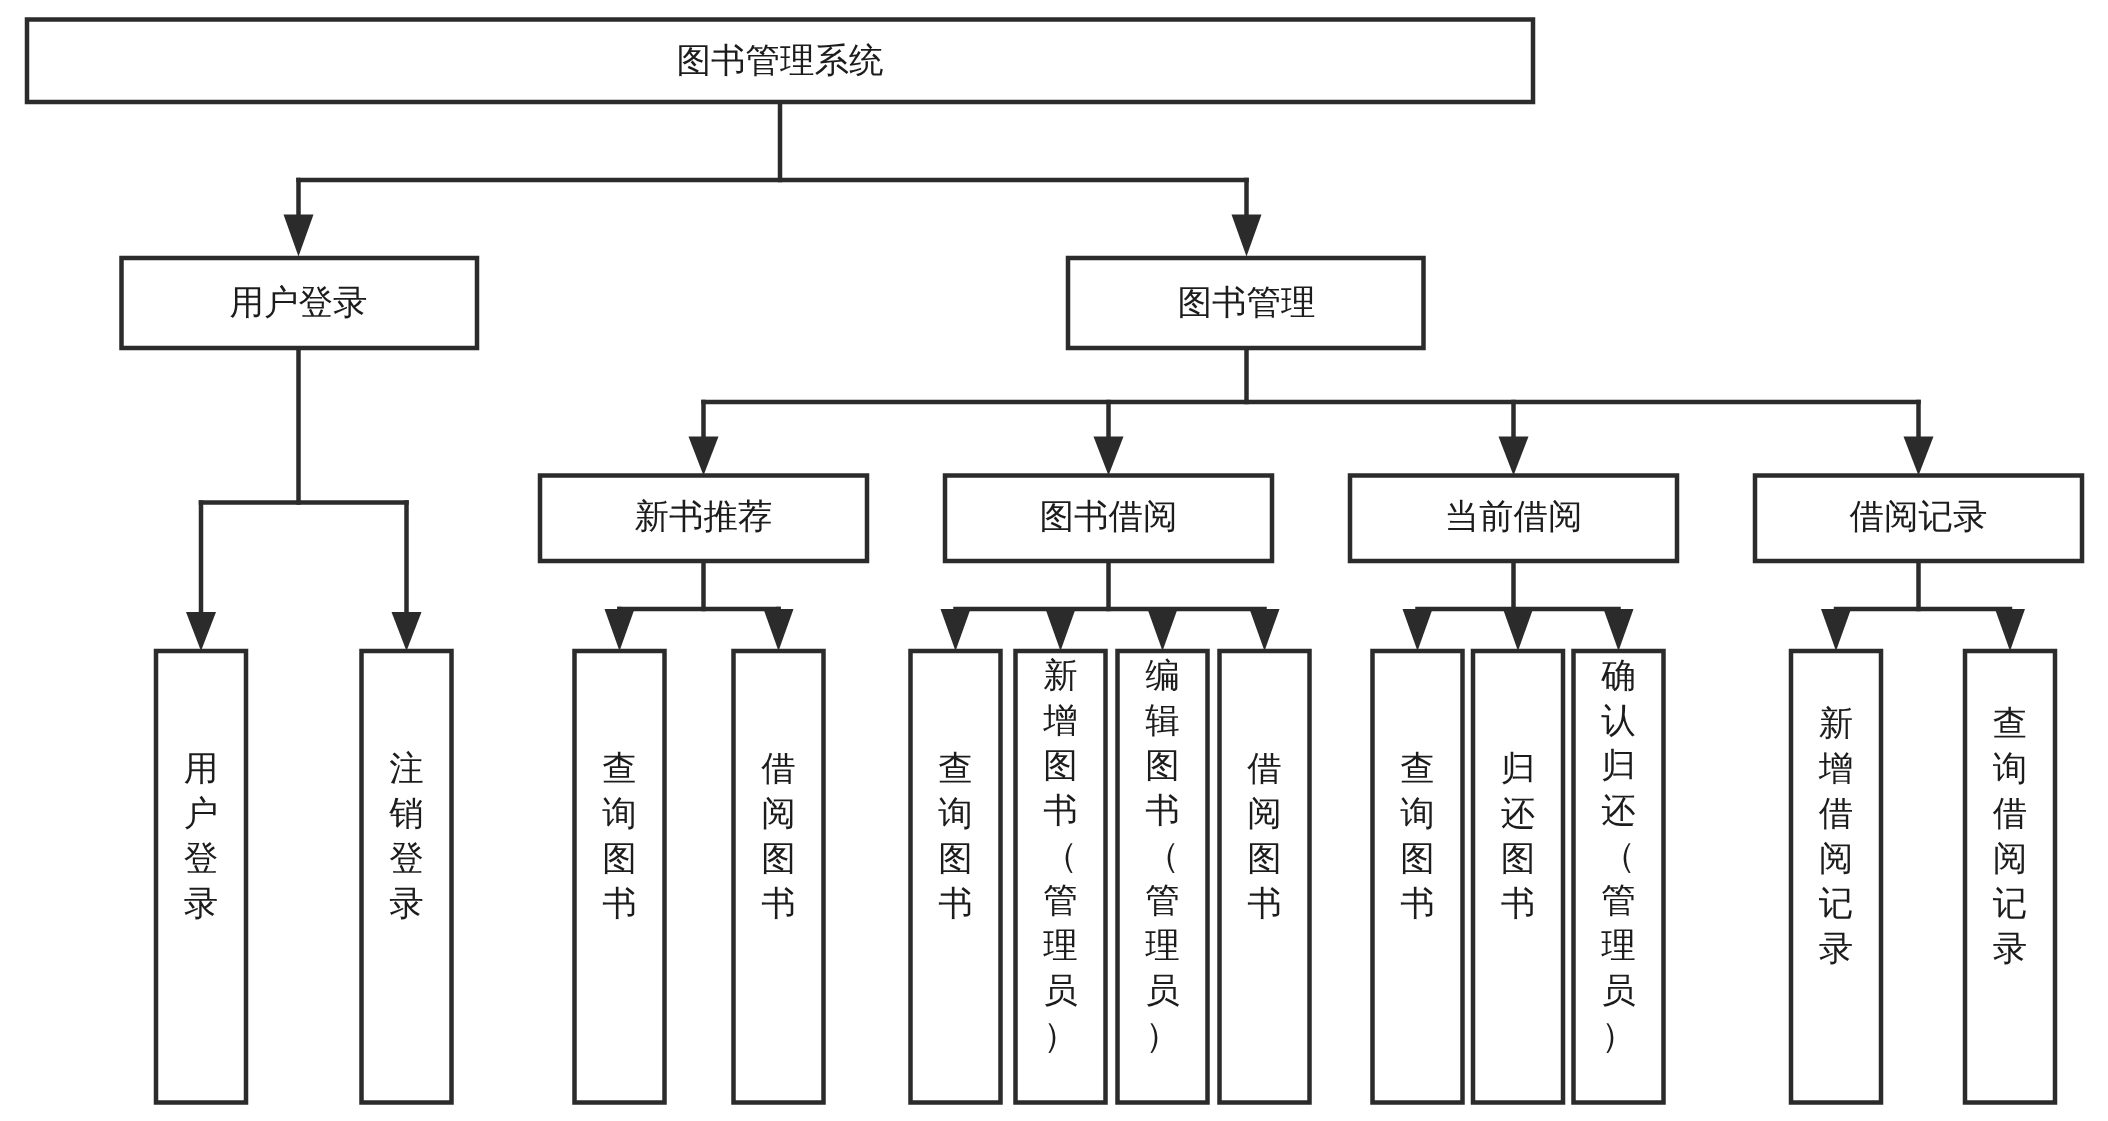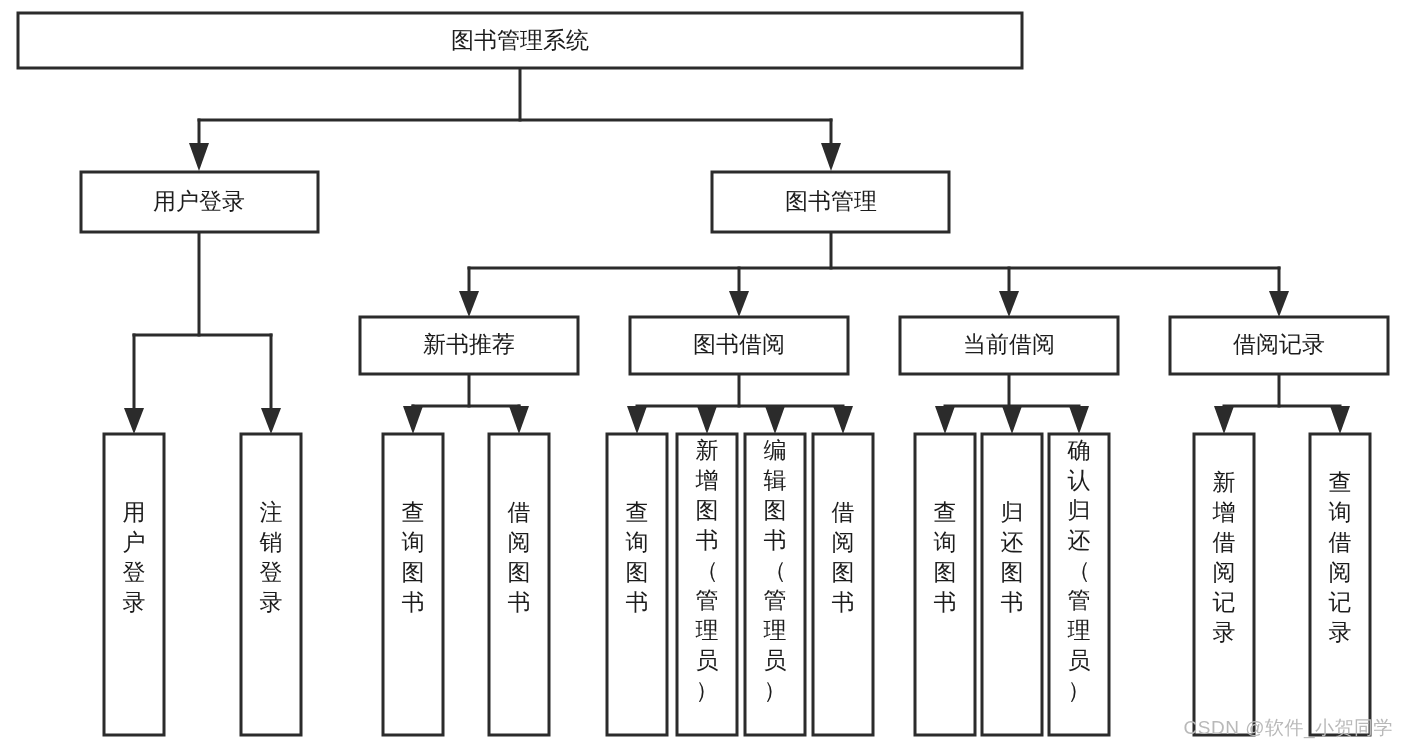--- a/index.html
+++ b/index.html
@@ -213,14 +213,13 @@
       <rect class="node-box" x="1194" y="434" width="60" height="301"></rect>
       <text class="node-label-v" x="1224" y="490"><tspan x="1224" y="490">新</tspan><tspan x="1224" y="520">增</tspan><tspan x="1224" y="550">借</tspan><tspan x="1224" y="580">阅</tspan><tspan x="1224" y="610">记</tspan><tspan x="1224" y="640">录</tspan></text>
     </g>
     <g>
       <rect class="node-box" x="1310" y="434" width="60" height="301"></rect>
       <text class="node-label-v" x="1340" y="490"><tspan x="1340" y="490">查</tspan><tspan x="1340" y="520">询</tspan><tspan x="1340" y="550">借</tspan><tspan x="1340" y="580">阅</tspan><tspan x="1340" y="610">记</tspan><tspan x="1340" y="640">录</tspan></text>
     </g>
 
   </svg>
 
-  <div class="watermark">CSDN @软件_小贺同学</div>
 </div>
 
 </body></html>

